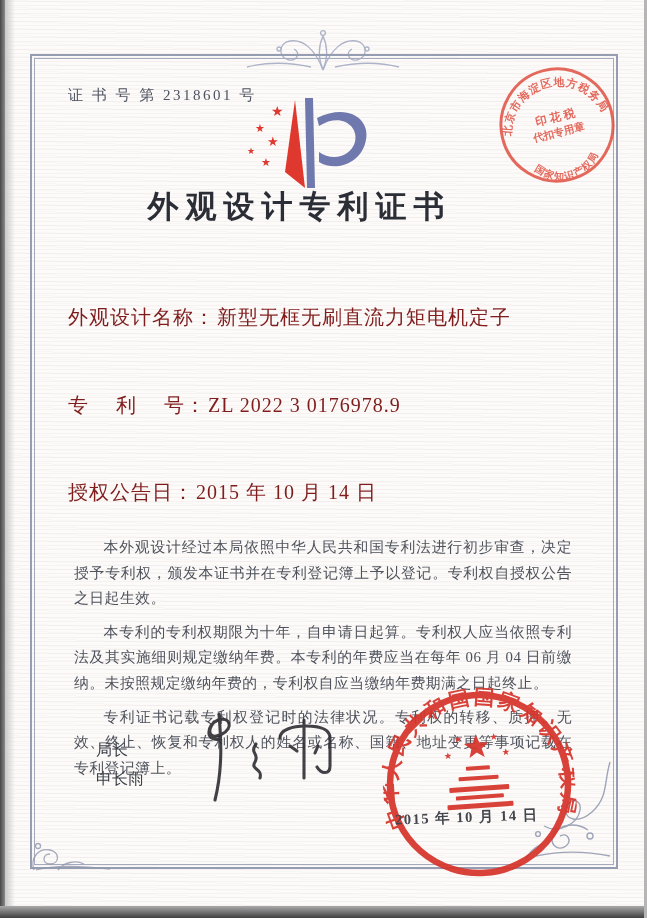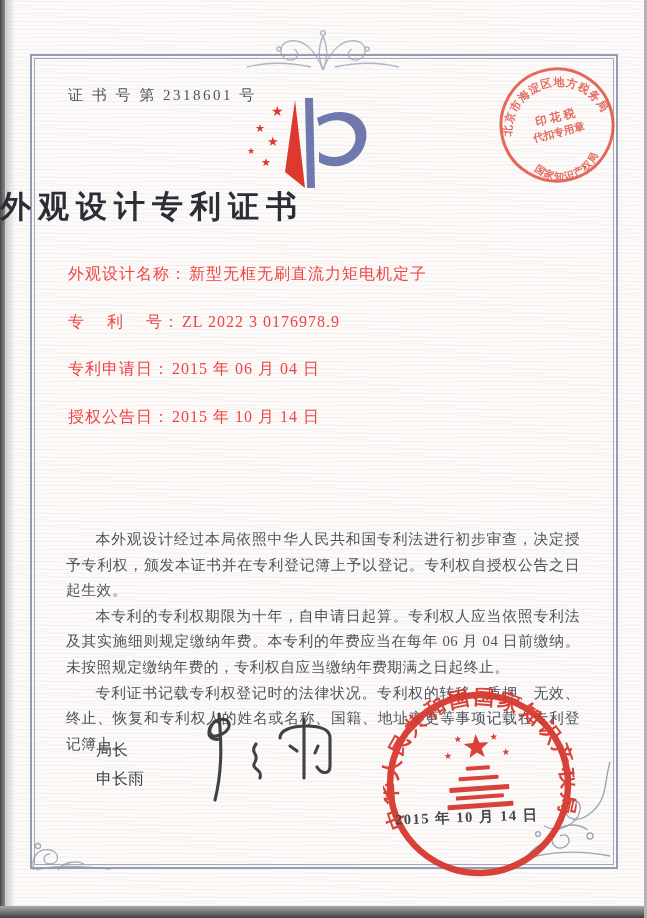--- a/index.html
+++ b/index.html
@@ -13,27 +13,27 @@
   .edge-left{position:absolute;left:0;top:0;width:5px;height:100%;background:linear-gradient(90deg,#474747,#8a8a8a);}
   .edge-left2{position:absolute;left:5px;top:0;width:10px;height:100%;background:linear-gradient(90deg,#c9c9c9,rgba(255,255,255,0));}
   .edge-bottom{position:absolute;left:0;bottom:0;width:100%;height:12px;background:linear-gradient(180deg,#aaa,#3f3f3f);}
   .edge-right{position:absolute;right:0;top:0;width:3px;height:100%;background:#b5b5b5;}
 
   #frame{position:absolute;left:30px;top:54px;width:584px;height:811px;border:2px solid #959db2;}
   #frame::after{content:"";position:absolute;inset:2px;border:1.5px solid #a3aabd;}
 
   .txt{position:absolute;color:#454a55;}
   #cert-no{left:68px;top:86px;font-size:15px;letter-spacing:2.5px;color:#4d5260;}
-  #title{left:0;top:186px;width:599px;font-size:31px;font-weight:bold;letter-spacing:7px;color:#2b2e36;}
+  #title{left:0;top:186px;width:599px;text-align:center;font-size:31px;font-weight:bold;letter-spacing:7px;color:#2b2e36;}
   #fields{position:absolute;left:68px;top:264px;width:500px;}
-  .field{height:47.5px;font-size:16px;letter-spacing:1px;color:#ef4444;white-space:nowrap;}
+  .field{height:47.5px;font-size:20px;letter-spacing:1px;color:#7f1d1d;white-space:nowrap;margin-top:40px;}
   .field .fv{margin-left:2px;}
   #paras{position:absolute;left:66px;top:527px;width:514px;font-size:14.8px;line-height:25.6px;
          text-align:justify;color:#4e525c;letter-spacing:.5px;}
-  #paras p{margin:0;text-indent:2em;}
+  #paras p{margin:8px;text-indent:2em;}
   #signer{position:absolute;left:96px;top:735px;font-size:16px;color:#3c4049;line-height:29px;
           font-family:"Liberation Sans","DejaVu Sans",sans-serif;}
   #signature-svg{position:absolute;left:178px;top:708px;}
   #footer{left:0;top:830px;width:647px;text-align:center;font-size:12.5px;letter-spacing:3px;color:#575b66;}
 
   
   #logo{position:absolute;left:243px;top:98px;}
   
   #crest{position:absolute;left:243px;top:27px;}
   #flourish-bl{position:absolute;left:28px;top:836px;}
@@ -126,23 +126,20 @@
   <div class="txt" id="title">外观设计专利证书</div>
 
   <div id="fields">
     <div class="field">
       <span class="fl">外观设计名称：</span><span class="fv">新型无框无刷直流力矩电机定子</span>
     </div>
     <div class="field">
       <span class="fl">专　 利　 号：</span><span class="fv">ZL 2022 3 0176978.9</span>
     </div>
     <div class="field">
-      <span class="fl">专利申请日：</span><span class="fv">2015 年 06 月 04 日</span>
-    </div>
-    <div class="field">
       <span class="fl">授权公告日：</span><span class="fv">2015 年 10 月 14 日</span>
     </div>
   </div>
 
   <div id="paras">
     <p>本外观设计经过本局依照中华人民共和国专利法进行初步审查，决定授予专利权，颁发本证书并在专利登记簿上予以登记。专利权自授权公告之日起生效。</p>
     <p>本专利的专利权期限为十年，自申请日起算。专利权人应当依照专利法及其实施细则规定缴纳年费。本专利的年费应当在每年 06 月 04 日前缴纳。未按照规定缴纳年费的，专利权自应当缴纳年费期满之日起终止。</p>
     <p>专利证书记载专利权登记时的法律状况。专利权的转移、质押、无效、终止、恢复和专利权人的姓名或名称、国籍、地址变更等事项记载在专利登记簿上。</p>
   </div>
 

